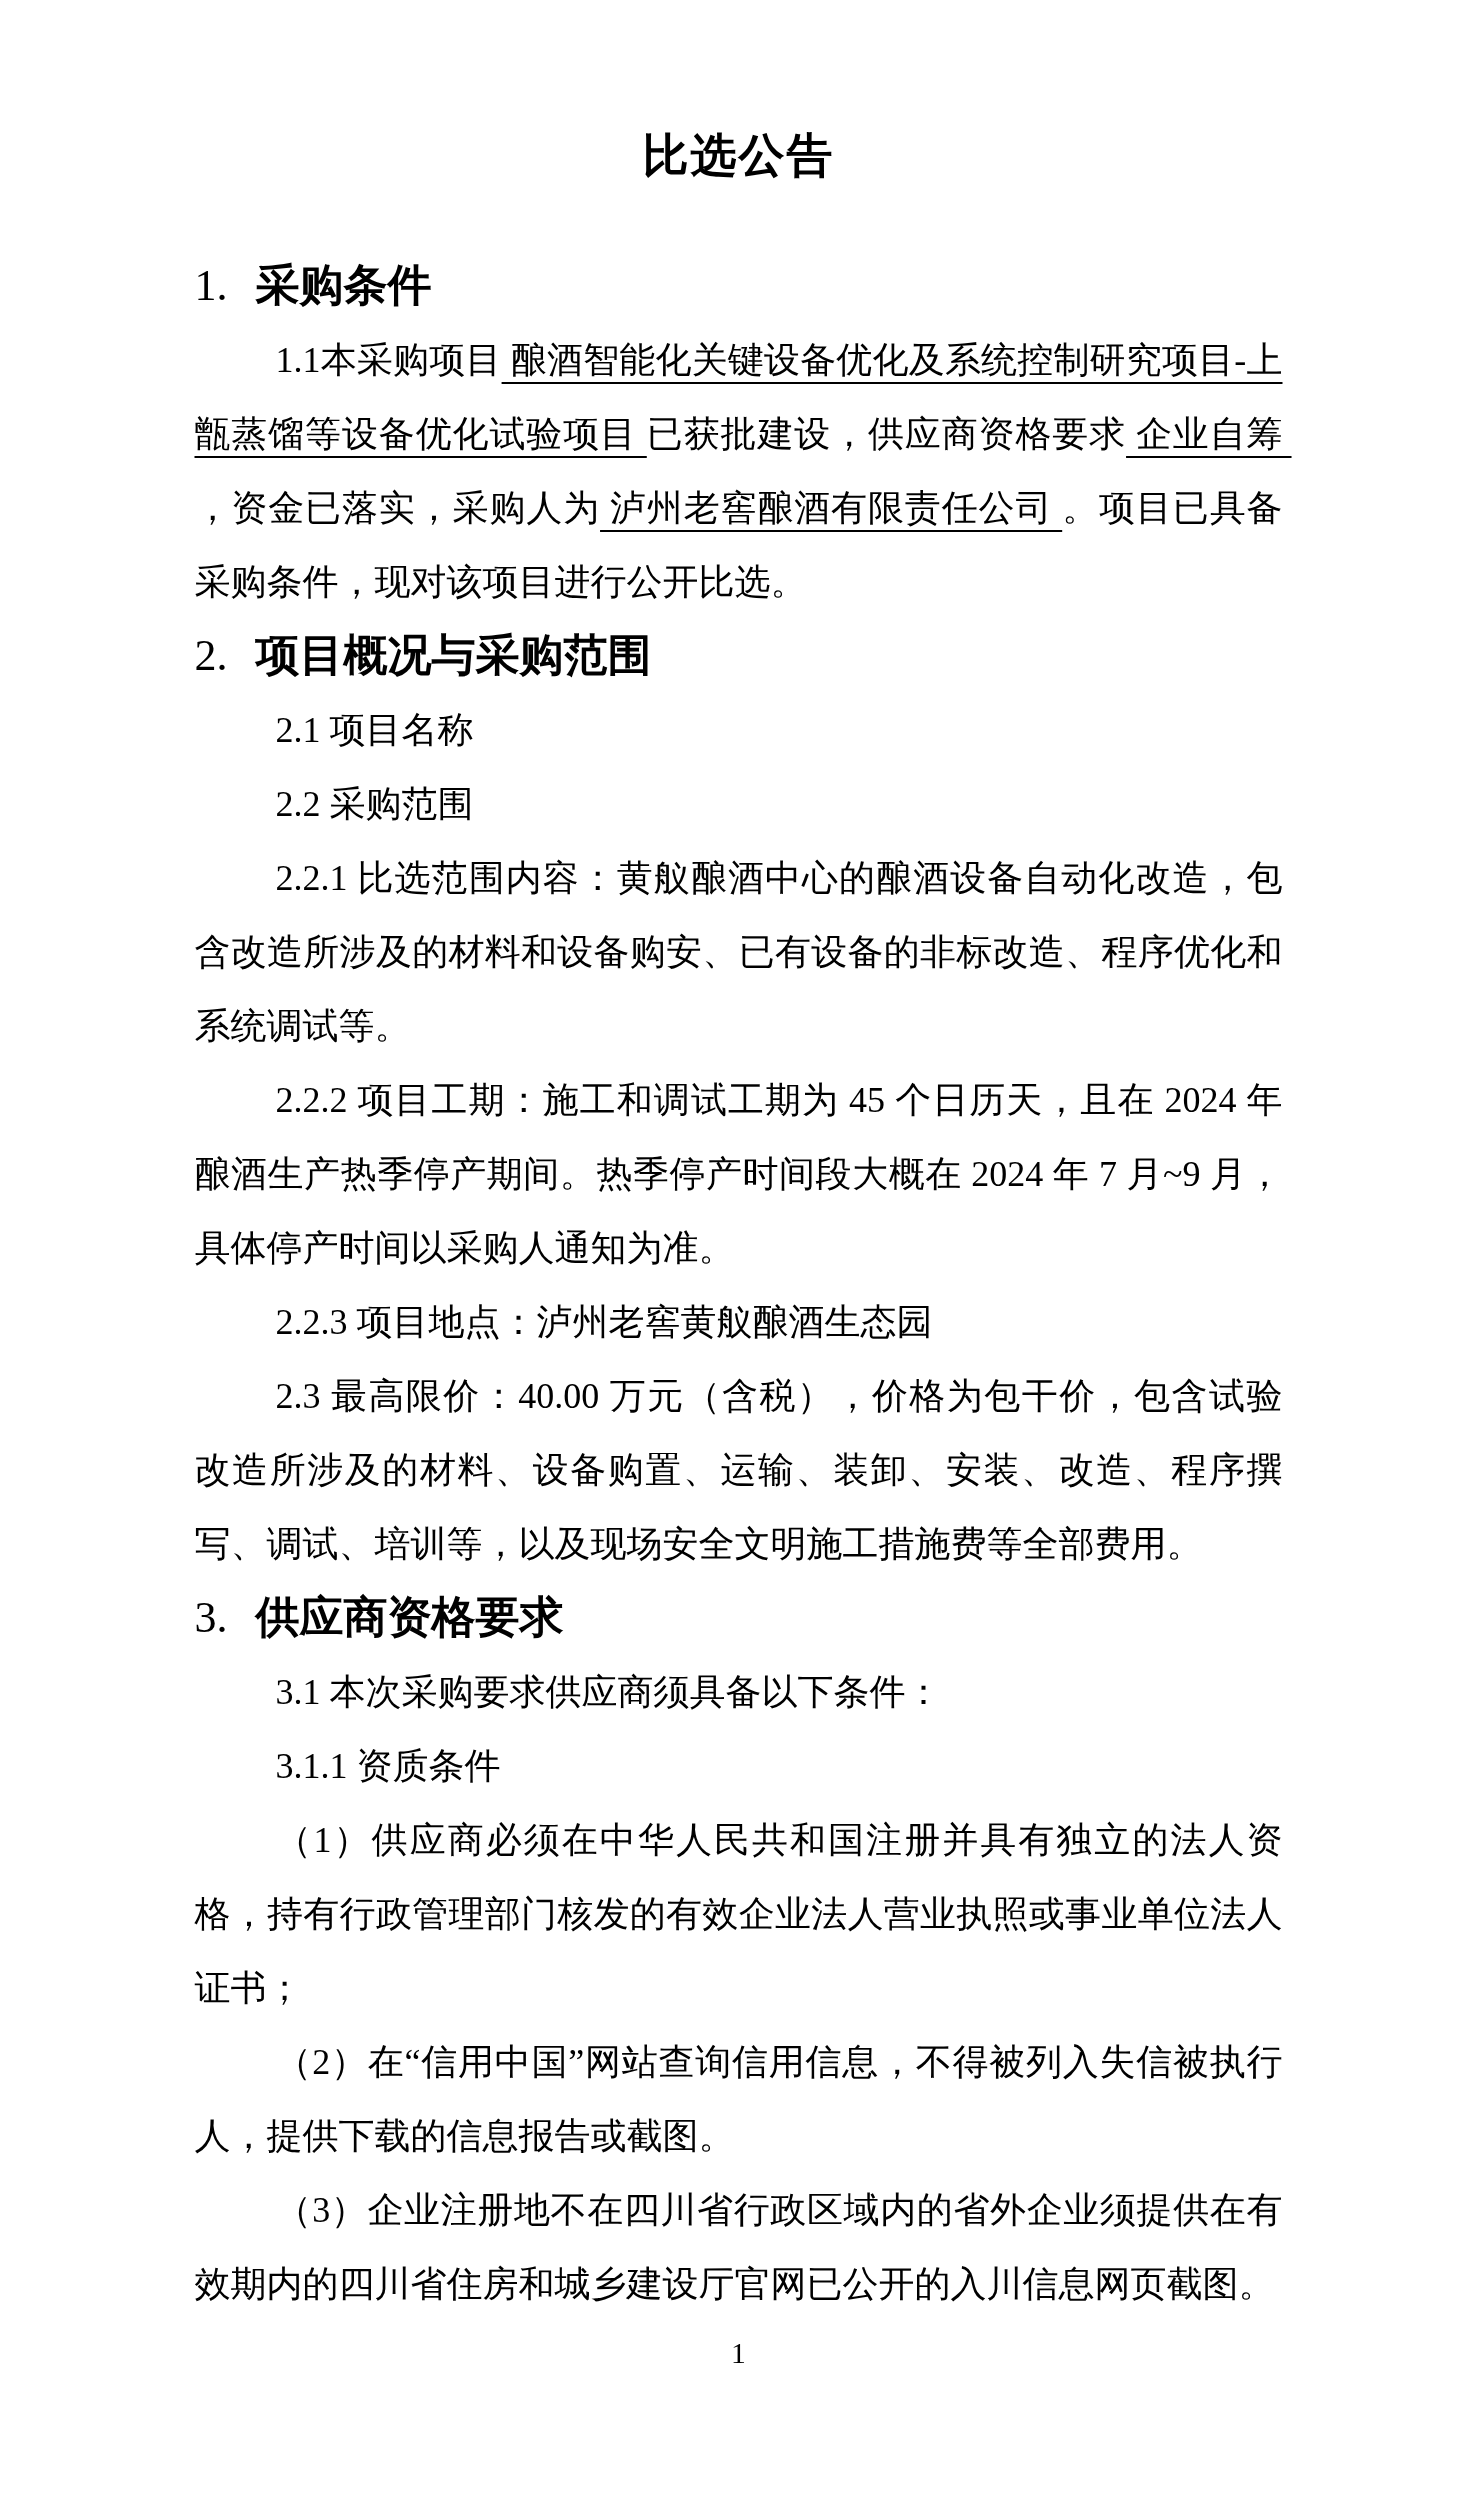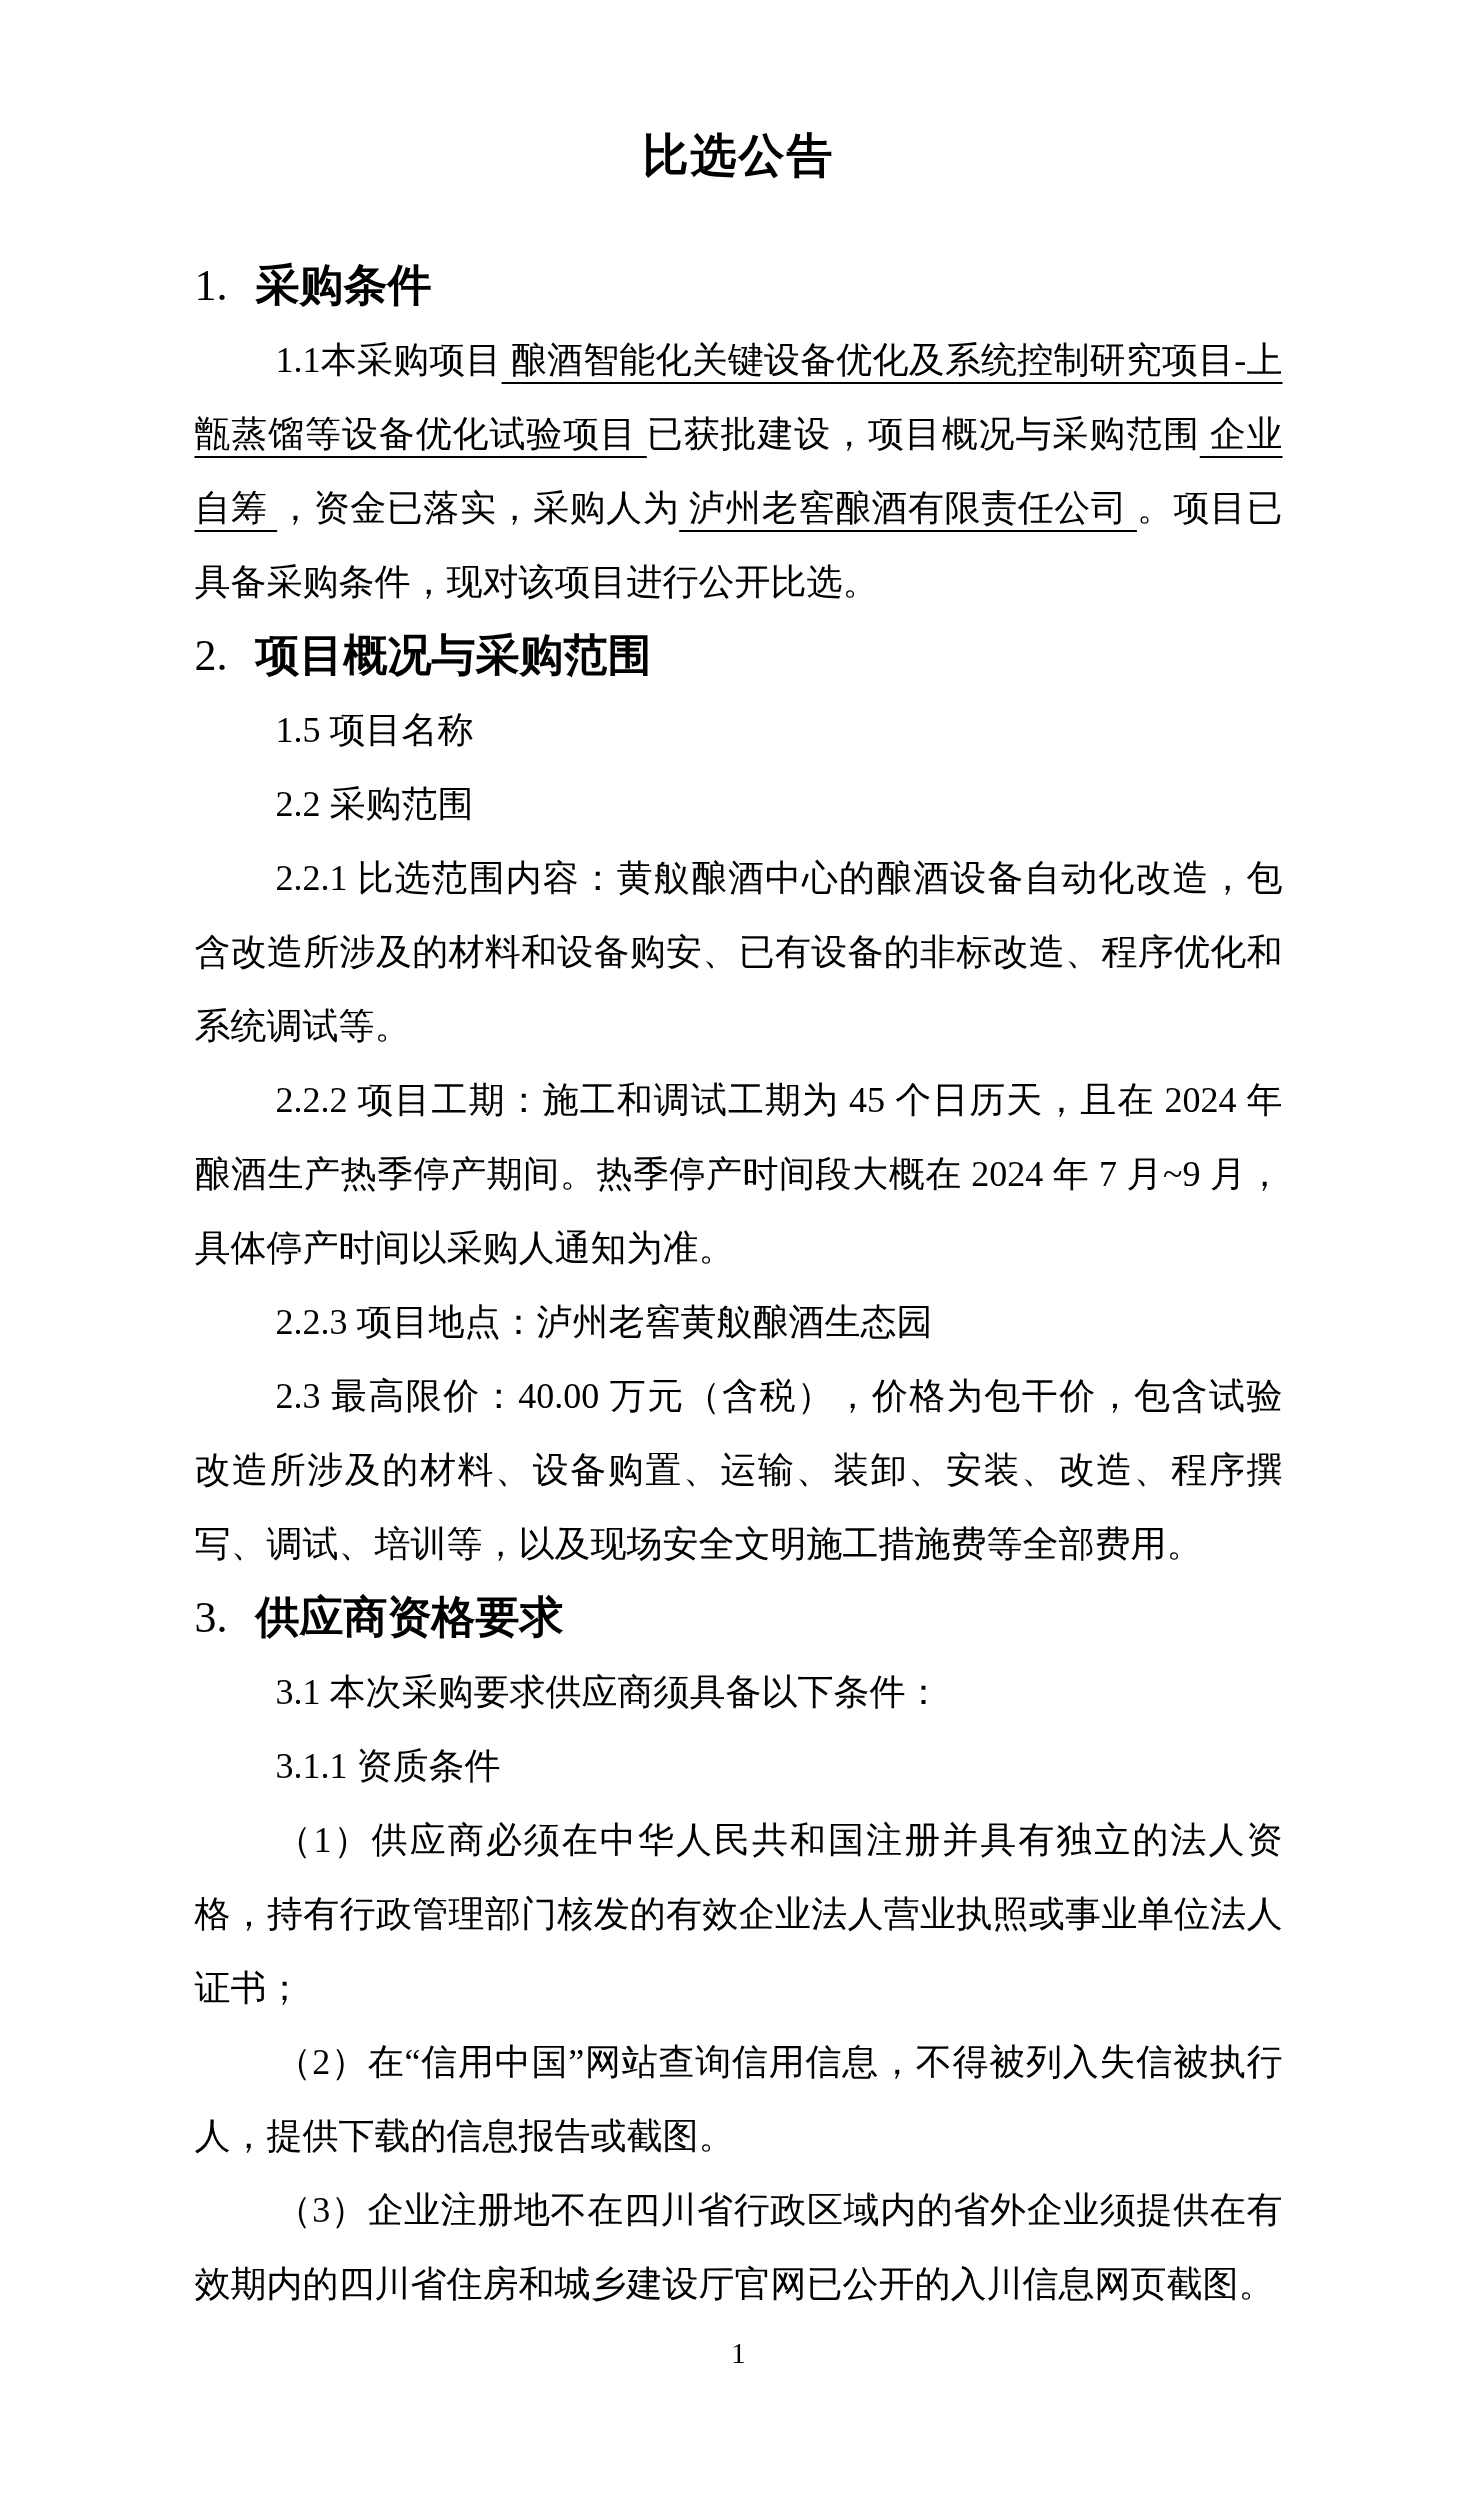--- a/index.html
+++ b/index.html
@@ -53,26 +53,26 @@
 <body>
 
 <div class="page">
 
   <h1 class="title">比选公告</h1>
 
   <div class="content">
 
     <p class="h"><span class="hnum">1.</span><span>采购条件</span></p>
 
-    <p class="ind"><span>1.1本采购项目</span><span class="u"> 酿酒智能化关键设备优化及系统控制研究项目-上甑蒸馏等设备优化试验项目 </span><span>已获批建设，项目概况与采购范围</span><span class="u"> 企业自筹 </span><span>，资金已落实，采购人为</span><span class="u"> 泸州老窖酿酒有限责任公司 </span><span>。项目已具备采购条件，现对该项目进行公开比选。</span></p>
+    <p class="ind"><span>1.1本采购项目</span><span class="u"> 酿酒智能化关键设备优化及系统控制研究项目-上甑蒸馏等设备优化试验项目 </span><span>已获批建设，供应商资格要求</span><span class="u"> 企业自筹 </span><span>，资金已落实，采购人为</span><span class="u"> 泸州老窖酿酒有限责任公司 </span><span>。项目已具备采购条件，现对该项目进行公开比选。</span></p>
 
 
     <p class="h"><span class="hnum">2.</span><span>项目概况与采购范围</span></p>
 
-    <p class="ind">1.5 项目名称</p>
+    <p class="ind">2.1 项目名称</p>
     <p class="ind">2.2 采购范围</p>
     <p class="ind">2.2.1 比选范围内容：黄舣酿酒中心的酿酒设备自动化改造，包含改造所涉及的材料和设备购安、已有设备的非标改造、程序优化和系统调试等。</p>
     <p class="ind">2.2.2 项目工期：施工和调试工期为 45 个日历天，且在 2024 年酿酒生产热季停产期间。热季停产时间段大概在 2024 年 7 月~9 月，具体停产时间以采购人通知为准。</p>
     <p class="ind">2.2.3 项目地点：泸州老窖黄舣酿酒生态园</p>
     <p class="ind">2.3 最高限价：40.00 万元（含税），价格为包干价，包含试验改造所涉及的材料、设备购置、运输、装卸、安装、改造、程序撰写、调试、培训等，以及现场安全文明施工措施费等全部费用。</p>
 
     <p class="h"><span class="hnum">3.</span><span>供应商资格要求</span></p>
 
     <p class="ind">3.1 本次采购要求供应商须具备以下条件：</p>
     <p class="ind">3.1.1 资质条件</p>

